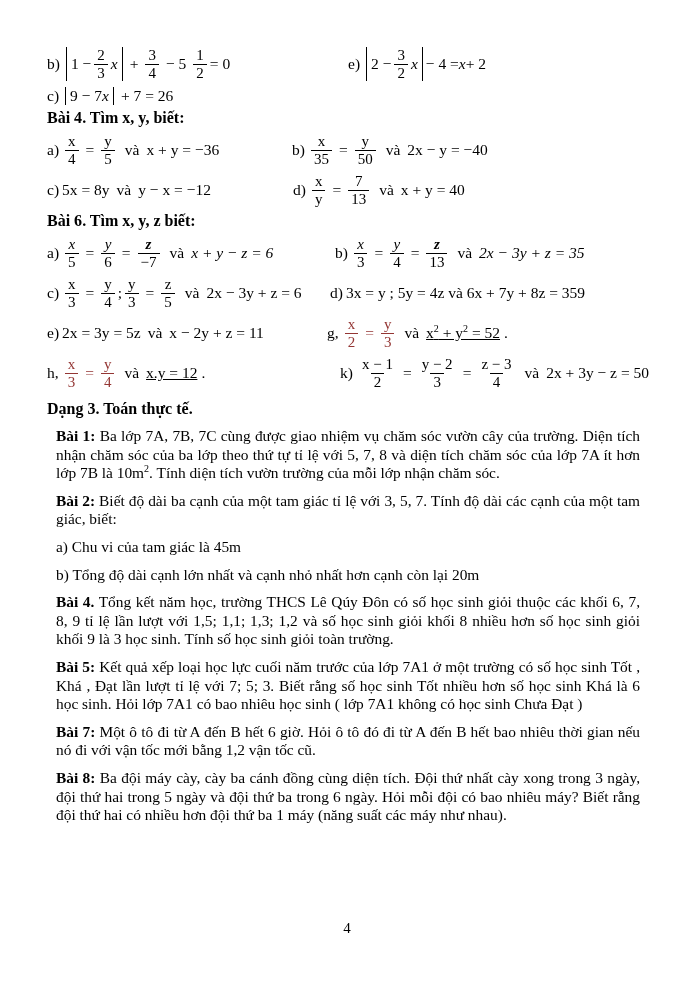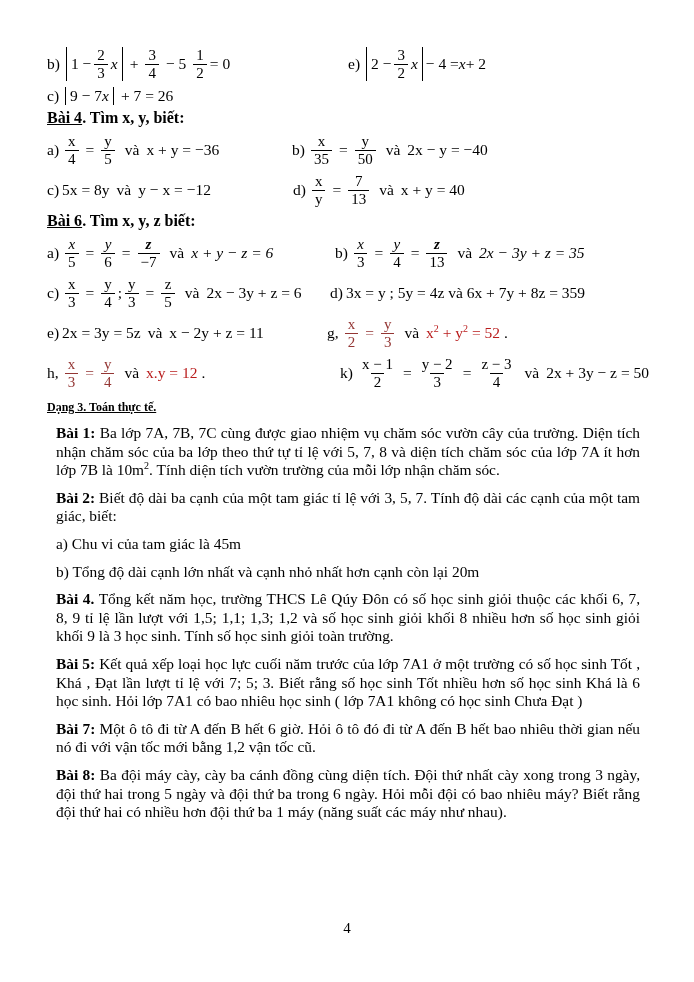--- a/index.html
+++ b/index.html
@@ -16,26 +16,26 @@
   .frac .num{padding:0 3px;}
   .frac .den{border-top:1px solid currentColor;padding:0 3px;}
   .abs{display:inline-flex;align-items:center;border-left:1px solid #000;border-right:1px solid #000;
        padding:0 4px;margin:0 3px;}
   .op{margin:0 4px;}
   .va{margin:0 7px;}
   .expr{white-space:nowrap;}
   .it{font-style:italic;}
   .b{font-weight:bold;}
   .mdr{color:#943634;display:inline-flex;align-items:center;}
-  .mr{color:#b91c1c;}
+  .mr{color:#000000;text-decoration:underline;}
   sup.s{font-size:10px;vertical-align:super;line-height:0;}
   
   .bai-head{font-size:16px;font-weight:bold;margin:2px 0 3px 0;}
-  .u{text-decoration:underline;}
-  .dang-head{font-size:12px;font-weight:bold;margin:7px 0 1px 0;}
+  .u{}
+  .dang-head{font-size:16px;font-weight:bold;margin:7px 0 1px 0;}
   
   .para{margin:9px;font-size:15.4px;line-height:18.6px;text-align:justify;}
   .plbl{font-weight:bold;}
   .pagenum{position:absolute;left:0;right:0;top:920px;text-align:center;font-size:15px;}
 </style>
 </head>
 <body>
 
 <div class="page">
   <div class="content">

